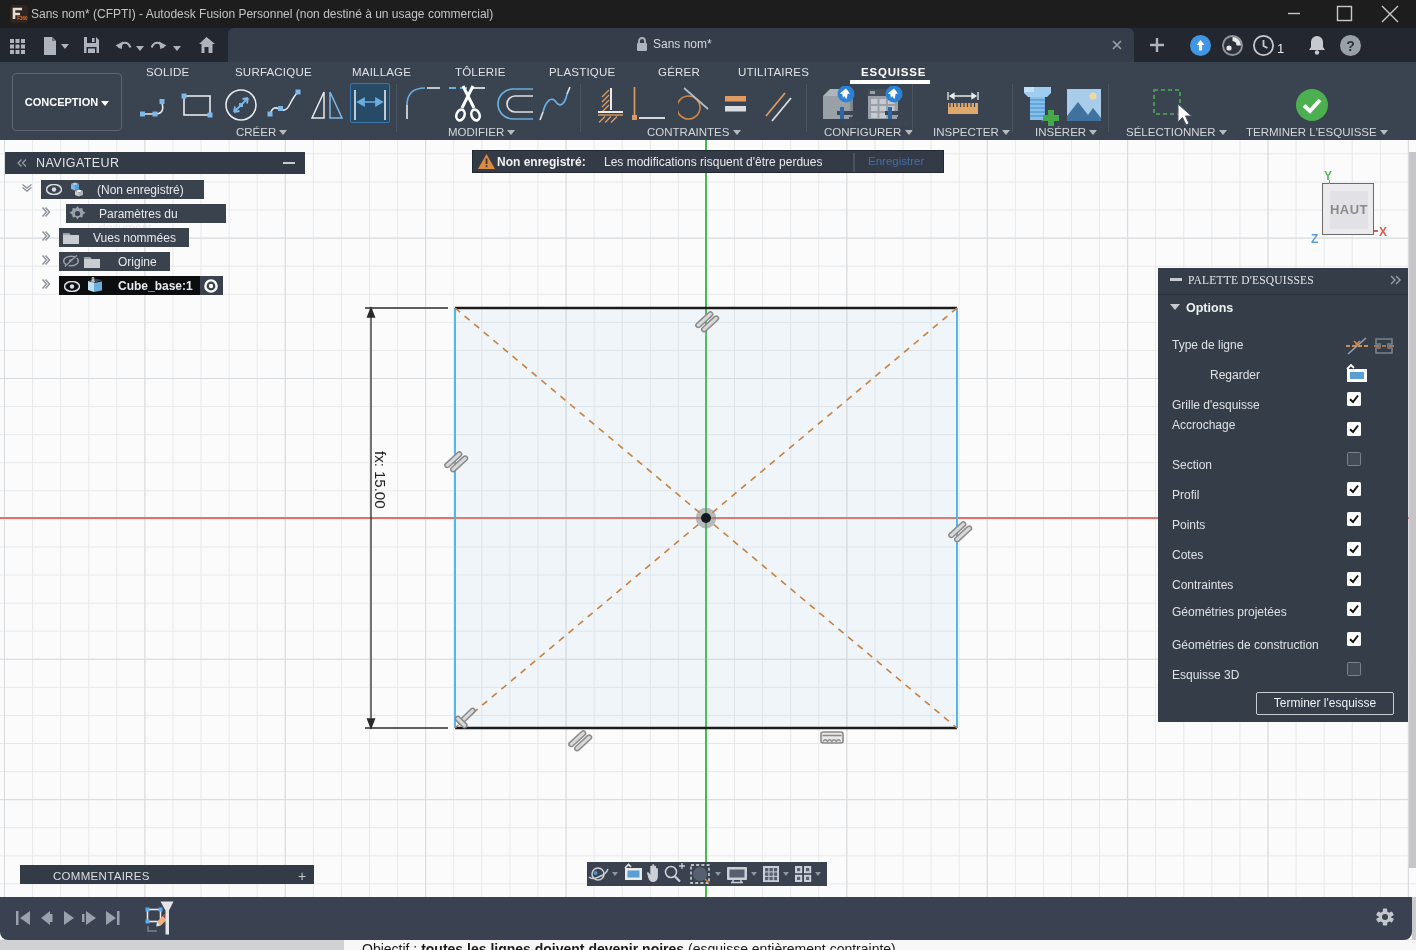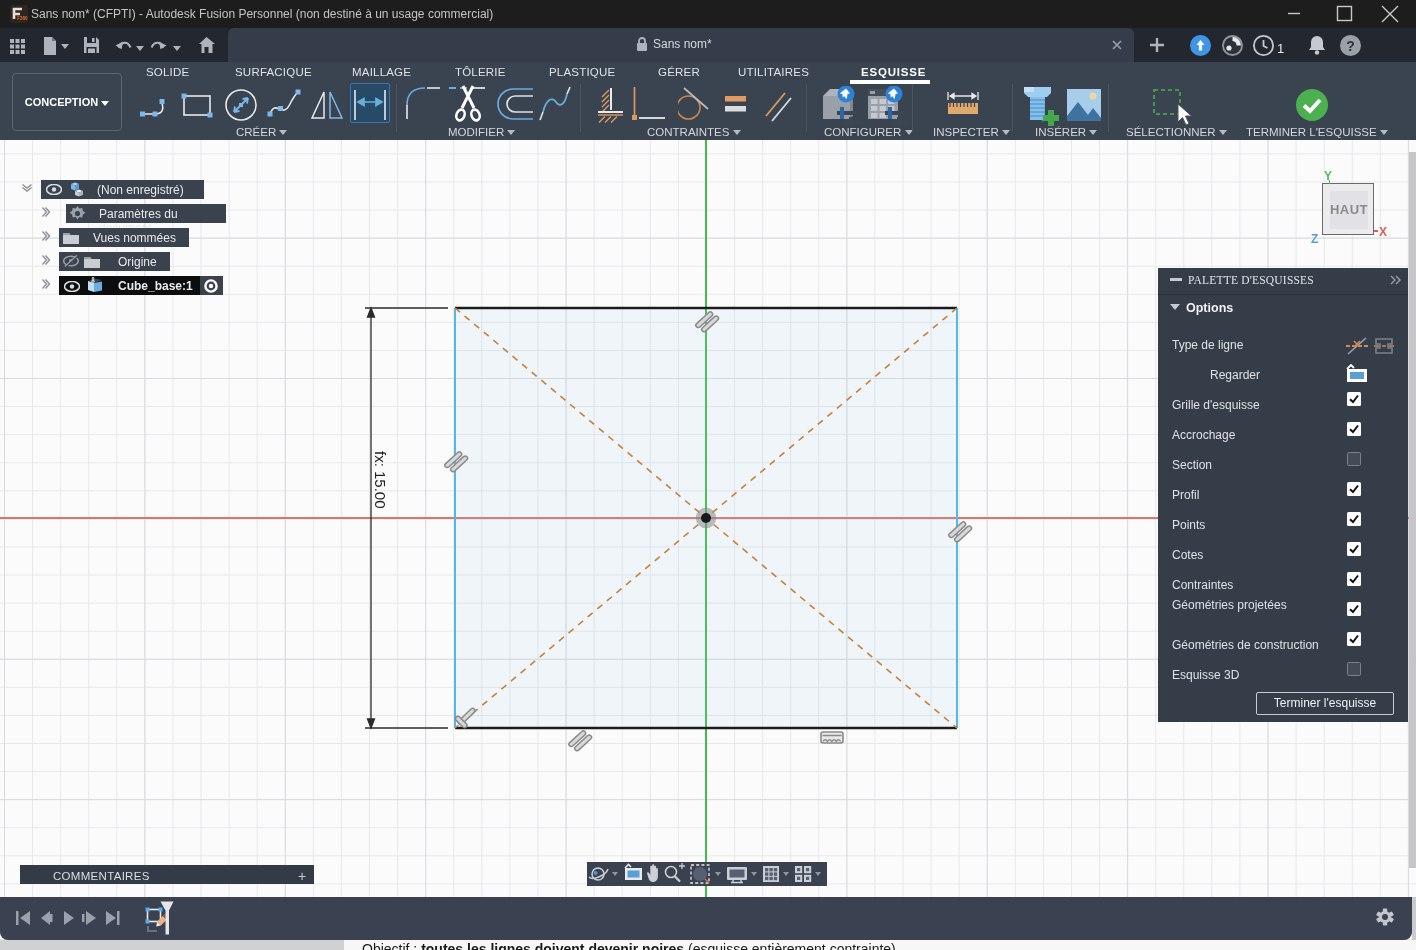--- a/index.html
+++ b/index.html
@@ -401,21 +401,39 @@
     <rect x="8.2" y="11.1" width="21" height="4.6" rx="2.3" fill="#d8d8d8" stroke="#8a8a8a" stroke-width="1.5" transform="rotate(-44 18.7 13.4)"></rect>
     <rect x="6.2" y="16.7" width="14" height="4.6" rx="2.3" fill="#d8d8d8" stroke="#8a8a8a" stroke-width="1.5" transform="rotate(44 13.2 19)"></rect>
   </svg>
 
   <svg class="abs" style="left:820px; top:591px;" width="24" height="13" viewBox="0 0 24 13">
     <rect x="1" y="1" width="22" height="11" rx="2" fill="#e8e8e8" stroke="#8a8a8a" stroke-width="1.6"></rect>
     <path d="M2.5 4.5 H21.5" stroke="#8a8a8a" stroke-width="1.5"></path>
     <path d="M3 10.5 q2.2 -3.5 4.4 0 q2.2 -3.5 4.4 0 q2.2 -3.5 4.4 0 q2.2 -3.5 4.4 0" stroke="#8a8a8a" stroke-width="1.4" fill="none"></path>
   </svg>
 
-
+  <div class="abs" style="left:472px; top:10px; width:472px; height:23px; background:#343b47; border:1px solid #232932;">
+    <svg class="abs" style="left:5px; top:3px;" width="17" height="15" viewBox="0 0 17 15">
+        <path d="M8.5 0 L17 15 H0 z" fill="#dd8b40"></path>
+        <rect x="7.6" y="4.5" width="1.9" height="5.5" fill="#343b47"></rect>
+        <rect x="7.6" y="11.3" width="1.9" height="1.9" fill="#343b47"></rect>
+      </svg>
+    <span class="abs" style="left:24px; top:4px; font-size:12px; font-weight:bold; color:#f0f1f3;">Non enregistré:</span>
+    <span class="abs" style="left:131px; top:4px; font-size:12px; color:#e8eaec;">Les modifications risquent d'être perdues</span>
+    <div class="abs" style="left:380px; top:2px; width:2px; height:19px; background:#4a525e;"></div>
+    <span class="abs" style="left:395px; top:4px; font-size:11.5px; color:#3e6fa9;">Enregistrer</span>
+  </div>
+
+  <div id="nav">
+    <svg class="abs" style="left:12px; top:7px;" width="10" height="8">
+        <path d="M4.5 0.5 L1 4 L4.5 7.5 M9 0.5 L5.5 4 L9 7.5" stroke="#969ca4" stroke-width="1.3" fill="none"></path>
+      </svg>
+    <div class="t">NAVIGATEUR</div>
+    <div class="abs" style="right:10px; top:10px; width:12px; height:2px; background:#c6cad0;"></div>
+  </div>
 
   <svg class="abs" style="left:21px; top:43px;" width="12" height="10">
       <path d="M1.5 1.5 L6 5 L10.5 1.5 M1.5 4.5 L6 8 L10.5 4.5" stroke="#8a9097" stroke-width="1.4" fill="none"></path>
     </svg>
   <div class="navrow" style="left:41px; top:40px; width:163px;">
     <svg class="abs" style="left:5px; top:3.5px;" width="16" height="11" viewBox="0 0 16 11">
         <ellipse cx="8" cy="5.5" rx="7.5" ry="5" fill="none" stroke="#d8dbdf" stroke-width="1.6"></ellipse>
         <circle cx="8" cy="5.5" r="2.2" fill="#d8dbdf"></circle>
       </svg>
     <svg class="abs" style="left:28px; top:2px;" width="15" height="15" viewBox="0 0 15 15">
@@ -527,39 +545,39 @@
       </div>
     <svg class="abs" style="left:188px; top:96px;" width="22" height="19" viewBox="0 0 22 19">
       <path d="M1 5 h20 v13 H1 z" fill="#fff"></path>
       <path d="M1 5 l4 -4 l3 3" fill="none" stroke="#fff" stroke-width="1.8"></path>
       <rect x="4" y="8" width="14" height="7" fill="#5a9fd4"></rect>
     </svg>
 
     <div class="palrow" style="top:124px;">
         <span class="l">Grille d'esquisse</span>
       </div>
-    <div class="palrow" style="top:154px;">
+    <div class="palrow" style="top:144px;">
         <span class="l">Accrochage</span>
       </div>
     <div class="palrow" style="top:184px;">
         <span class="l">Section</span>
       </div>
     <div class="palrow" style="top:214px;">
         <span class="l">Profil</span>
       </div>
     <div class="palrow" style="top:244px;">
         <span class="l">Points</span>
       </div>
     <div class="palrow" style="top:274px;">
         <span class="l">Cotes</span>
       </div>
     <div class="palrow" style="top:304px;">
         <span class="l">Contraintes</span>
       </div>
-    <div class="palrow" style="top:324px;padding-left:24px;">
+    <div class="palrow" style="top:331px;padding-left:24px;">
         <span class="l">Géométries projetées</span>
       </div>
     <div class="palrow" style="top:364px;">
         <span class="l">Géométries de construction</span>
       </div>
     <div class="palrow" style="top:394px;">
         <span class="l">Esquisse 3D</span>
       </div>
 
     <svg class="abs" style="left:189px; top:124px;" width="14" height="14" viewBox="0 0 14 14">

